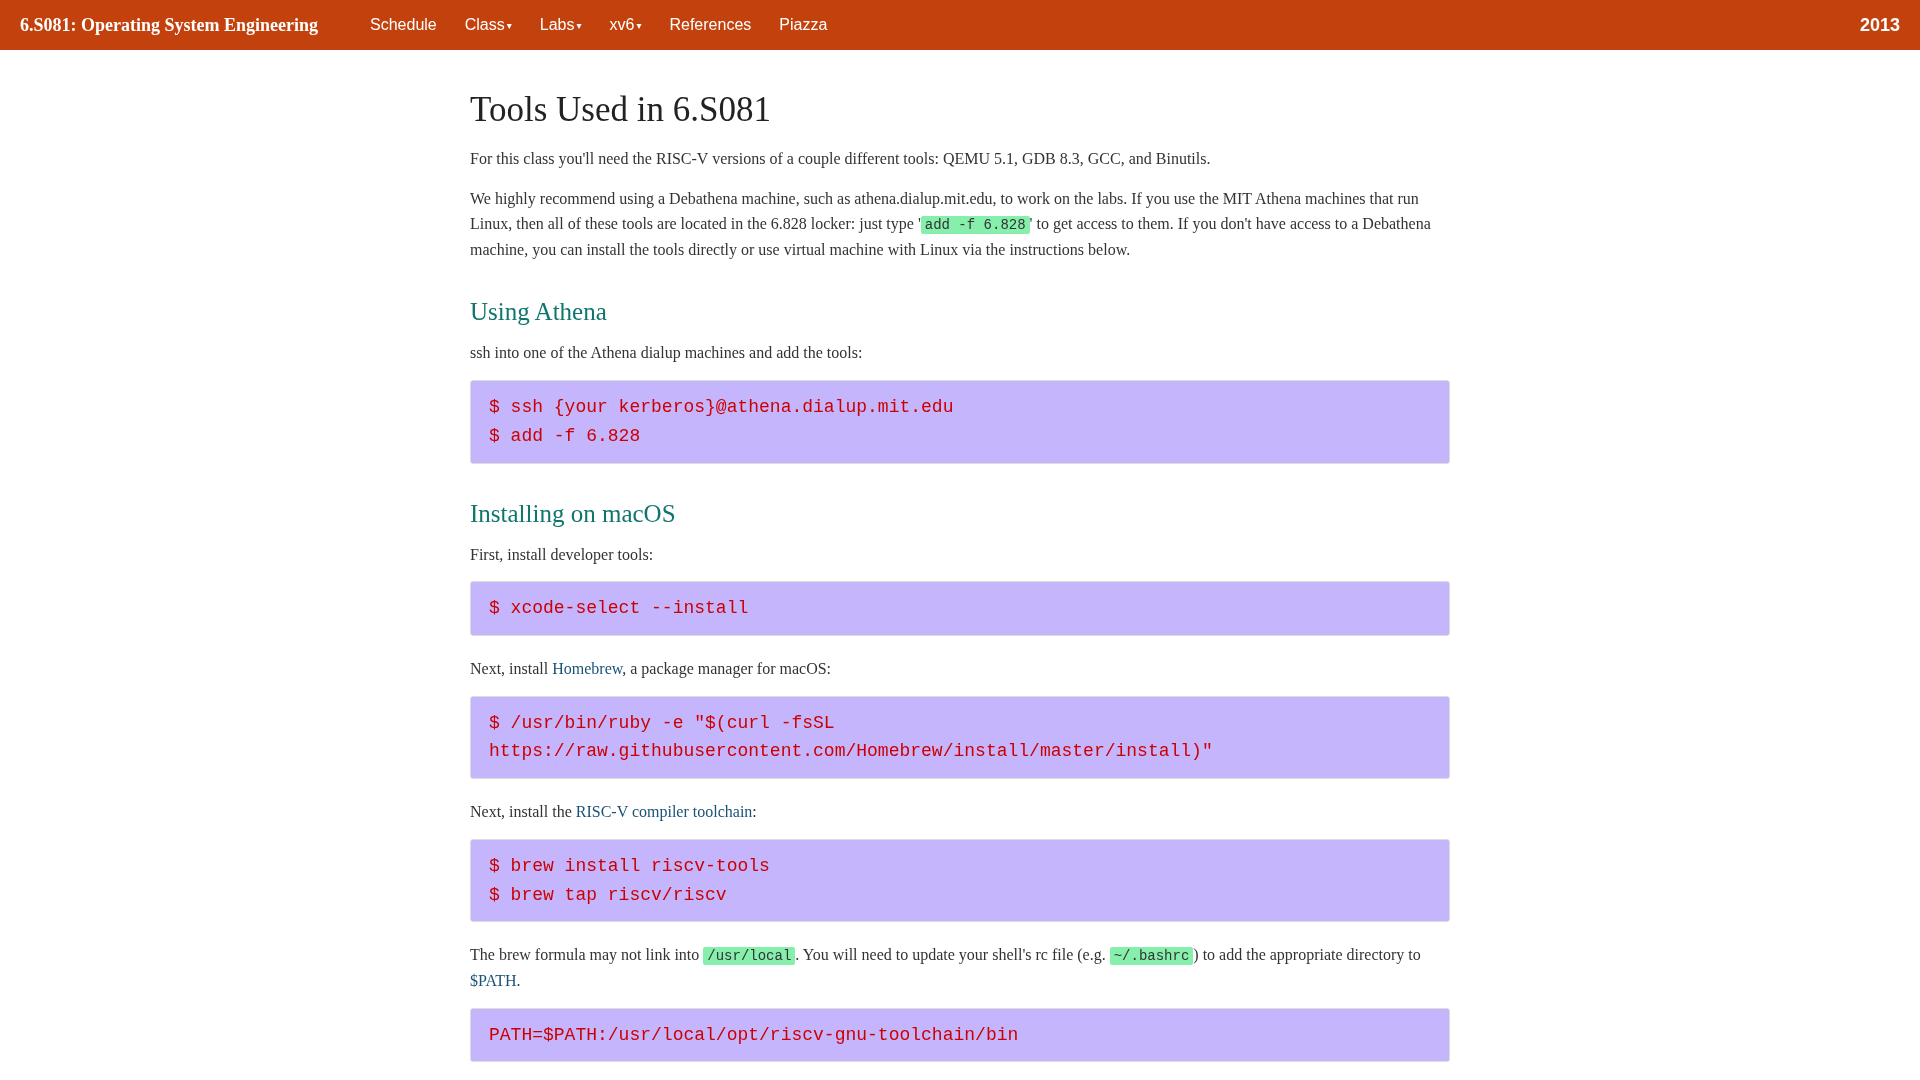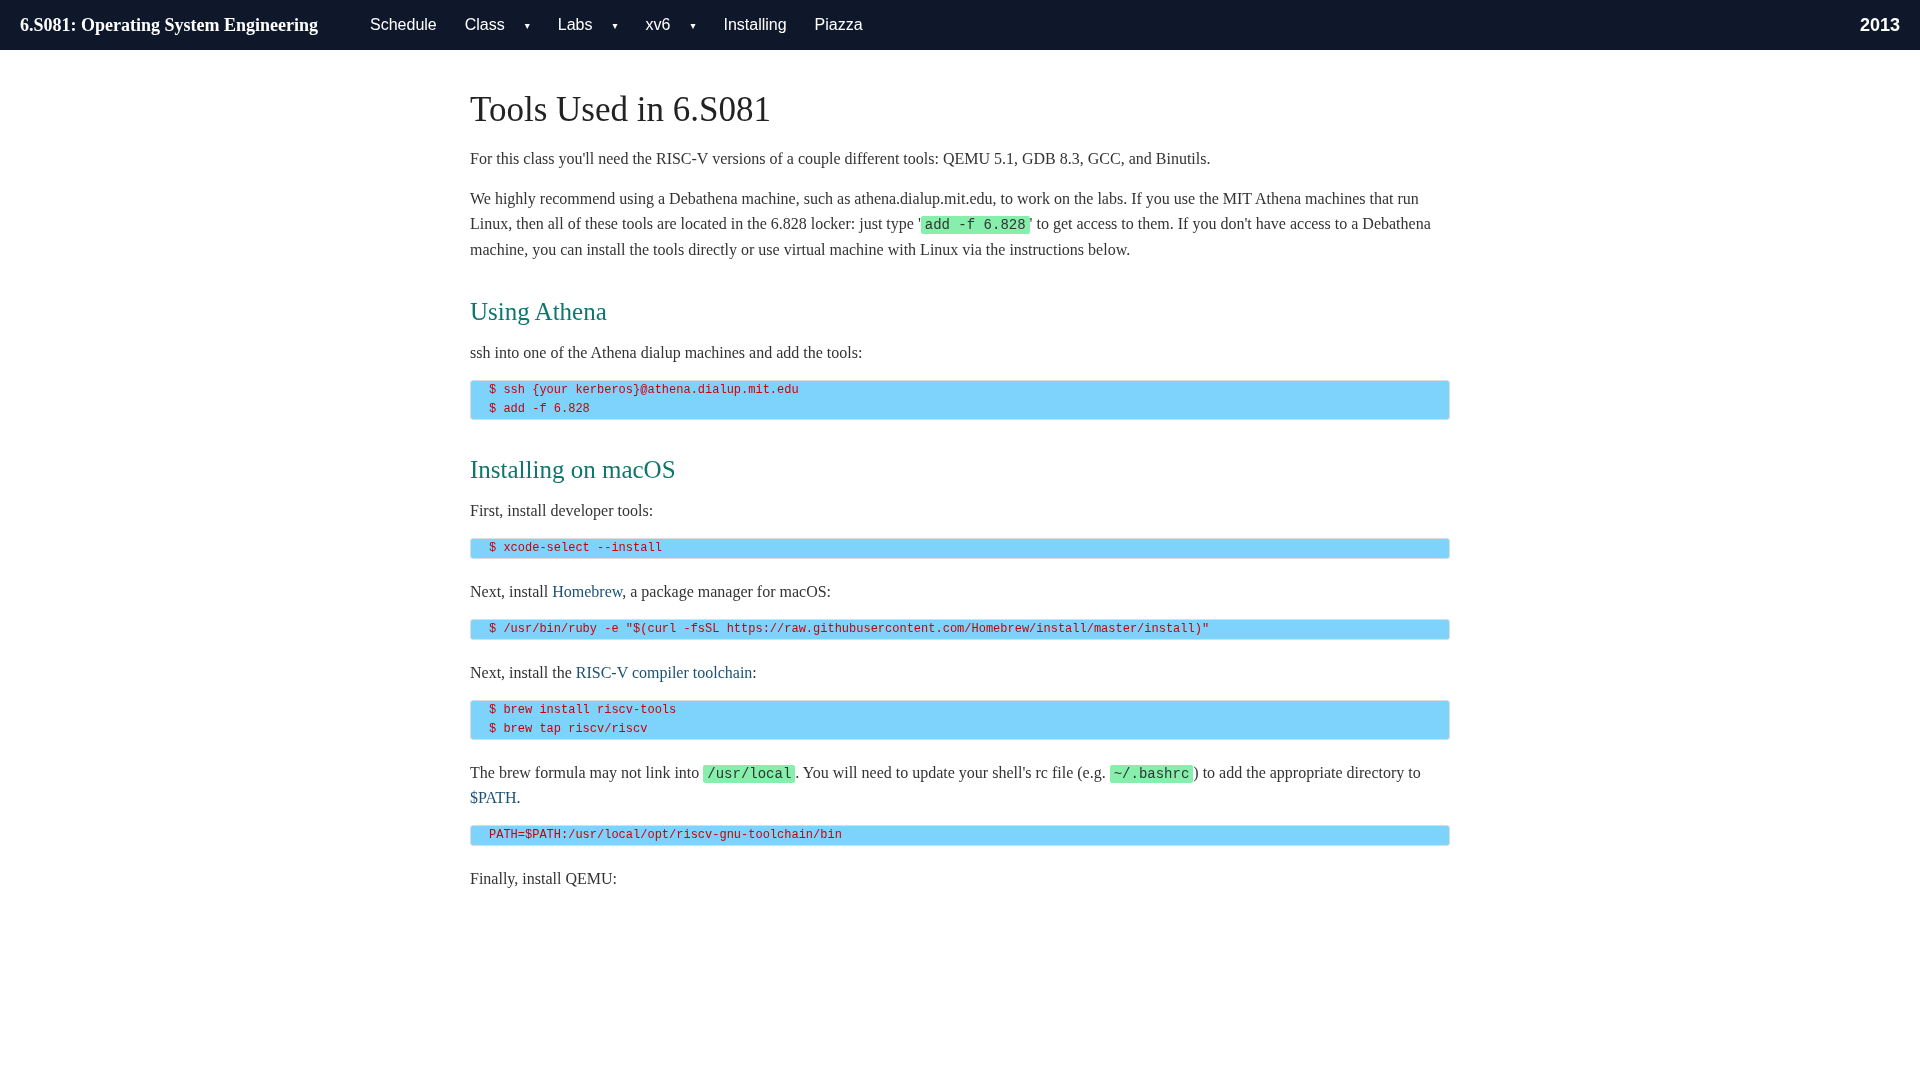--- a/index.html
+++ b/index.html
@@ -6,21 +6,21 @@
 
     body {
       font-family: Georgia, 'Times New Roman', serif;
       font-size: 16px;
       color: #333;
       background: #fff;
     }
 
     
     nav {
-      background: #0f172a;
+      background: #c2410c;
       display: flex;
       align-items: center;
       height: 50px;
       padding: 0 20px;
     }
 
     .nav-brand {
       color: #fff;
       font-size: 18px;
       font-weight: bold;
@@ -41,21 +41,21 @@
       padding: 6px 12px;
       font-size: 16px;
       font-family: Arial, sans-serif;
       cursor: pointer;
       border-radius: 3px;
     }
 
     .nav-link-dropdown {
       display: flex;
       align-items: center;
-      gap: 20px;
+      gap: 2px;
     }
 
     .dropdown-arrow {
       font-size: 10px;
     }
 
     .nav-year {
       color: #fff;
       font-size: 18px;
       font-weight: bold;
@@ -98,27 +98,27 @@
 
     code {
       font-family: 'Courier New', Courier, monospace;
       font-size: 14px;
       background: #86efac;
       padding: 1px 4px;
       border-radius: 2px;
     }
 
     .code-block {
-      background: #7dd3fc;
+      background: #c4b5fd;
       border: 1px solid #ddd;
       border-radius: 3px;
-      padding: 0 18px;
+      padding: 12px 18px;
       margin: 14px 0 20px 0;
       font-family: 'Courier New', Courier, monospace;
-      font-size: 12px;
+      font-size: 18px;
       line-height: 1.6;
     }
 
     .code-line {
       color: #cc0000;
       display: block;
     }
 
     
     body::-webkit-scrollbar { width: 8px; }
@@ -136,21 +136,21 @@
       <span class="dropdown-arrow">▾</span>
     </a>
     <a class="nav-link nav-link-dropdown">
       <span>Labs</span>
       <span class="dropdown-arrow">▾</span>
     </a>
     <a class="nav-link nav-link-dropdown">
       <span>xv6</span>
       <span class="dropdown-arrow">▾</span>
     </a>
-    <a class="nav-link">Installing</a>
+    <a class="nav-link">References</a>
     <a class="nav-link">Piazza</a>
   </div>
   <span class="nav-year">2013</span>
 </nav>
 
 <div class="content">
 
   <h1>Tools Used in 6.S081</h1>
 
   <p>For this class you'll need the RISC-V versions of a couple different tools: QEMU 5.1, GDB 8.3, GCC, and Binutils.</p>

